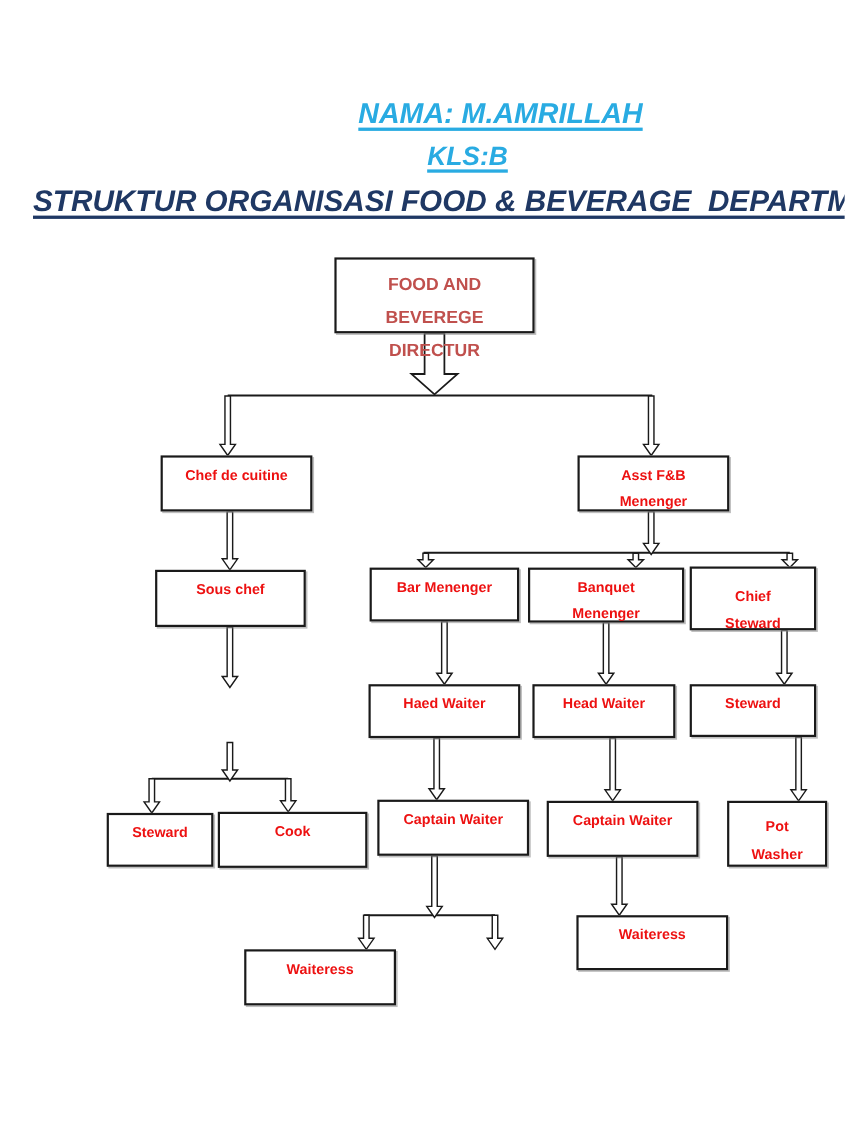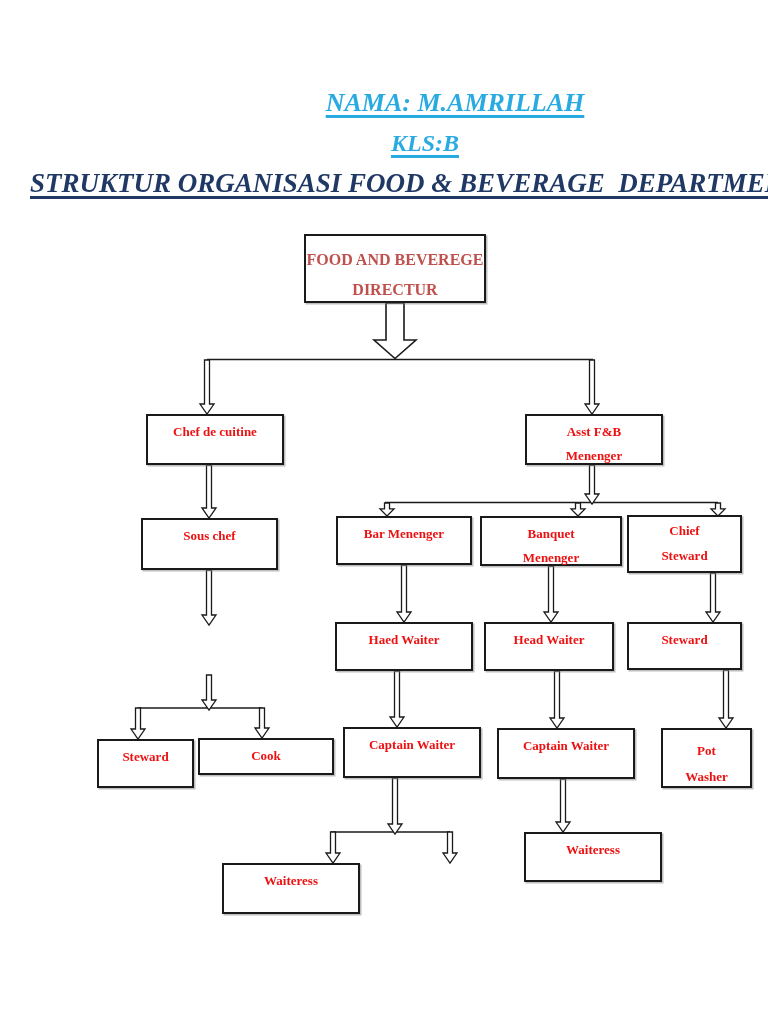--- a/index.html
+++ b/index.html
@@ -1,39 +1,39 @@
 <!DOCTYPE html>
 <html style="--header-blue: #29ABE2; --title-navy: #1F3864; --node-red: #ED1111; --director-red: #C0504D;"><head>
 <meta charset="utf-8">
 <style>
   html,body{margin:0;padding:0;background:#ffffff;}
   #page{
     position:relative;width:768px;height:1024px;background:#ffffff;overflow:hidden;
-    font-family:Liberation Serif, serif;
+    font-family:Liberation Sans, sans-serif;
   }
   
   .header{position:absolute;left:0;top:86px;width:768px;text-align:center;}
   .hline{font-weight:bold;font-style:italic;white-space:pre;}
   .hline span{text-decoration:underline;text-underline-offset:4px;}
   .h1{font-size:26px;line-height:34px;color:var(--header-blue,#29ABE2);transform:translateX(71px);}
   .h1 span{text-decoration-thickness:2.5px;}
   .h2{font-size:24px;line-height:32px;margin-top:7px;color:var(--header-blue,#29ABE2);transform:translateX(41px);}
   .h2 span{text-decoration-thickness:2.5px;}
   .h3{font-size:27px;line-height:34px;margin-top:7px;color:var(--title-navy,#1F3864);transform:translateX(30px);}
   .h3 span{text-decoration-thickness:3px;}
   
   .node{
     position:absolute;box-sizing:border-box;background:#ffffff;
     border:2px solid #1a1a1a;box-shadow:1.5px 1.5px 0 rgba(125,125,125,.5);
     color:var(--node-red,#ED1111);font-weight:bold;font-size:13px;
     text-align:center;white-space:pre-wrap;line-height:1.25;padding-top:8px;
   }
   .node.director{color:var(--director-red,#C0504D);padding-top:9px;line-height:30px;font-size:16px;}
   .node.two-tight{padding-top:4px;line-height:24px;}
-  .node.two-mid{padding-top:1px;line-height:25px;}
+  .node.two-mid{padding-top:12px;line-height:25px;}
   .node.two-loose{padding-top:8px;line-height:26px;}
   
   #connectors{position:absolute;left:0;top:0;pointer-events:none;}
 </style>
 </head>
 <body>
 
 <div id="page">
 
   <div class="header">
@@ -94,21 +94,21 @@
 
 
   <div class="node" style="left:335px;top:622px;width:138px;height:49px">Haed Waiter</div>
 
   <div class="node" style="left:484px;top:622px;width:130px;height:49px">Head Waiter</div>
 
   <div class="node" style="left:627px;top:622px;width:115px;height:48px">Steward</div>
 
   <div class="node" style="left:97px;top:739px;width:97px;height:49px">Steward</div>
 
-  <div class="node" style="left:198px;top:738px;width:136px;height:37px">Cook</div>
+  <div class="node" style="left:198px;top:738px;width:136px;height:51px">Cook</div>
 
   <div class="node" style="left:343px;top:727px;width:138px;height:51px">Captain Waiter</div>
 
   <div class="node" style="left:497px;top:728px;width:138px;height:51px">Captain Waiter</div>
 
   <div class="node two-loose" style="left:661px;top:728px;width:91px;height:60px">Pot
 Washer</div>
 
   <div class="node" style="left:524px;top:832px;width:138px;height:50px">Waiteress</div>
 

